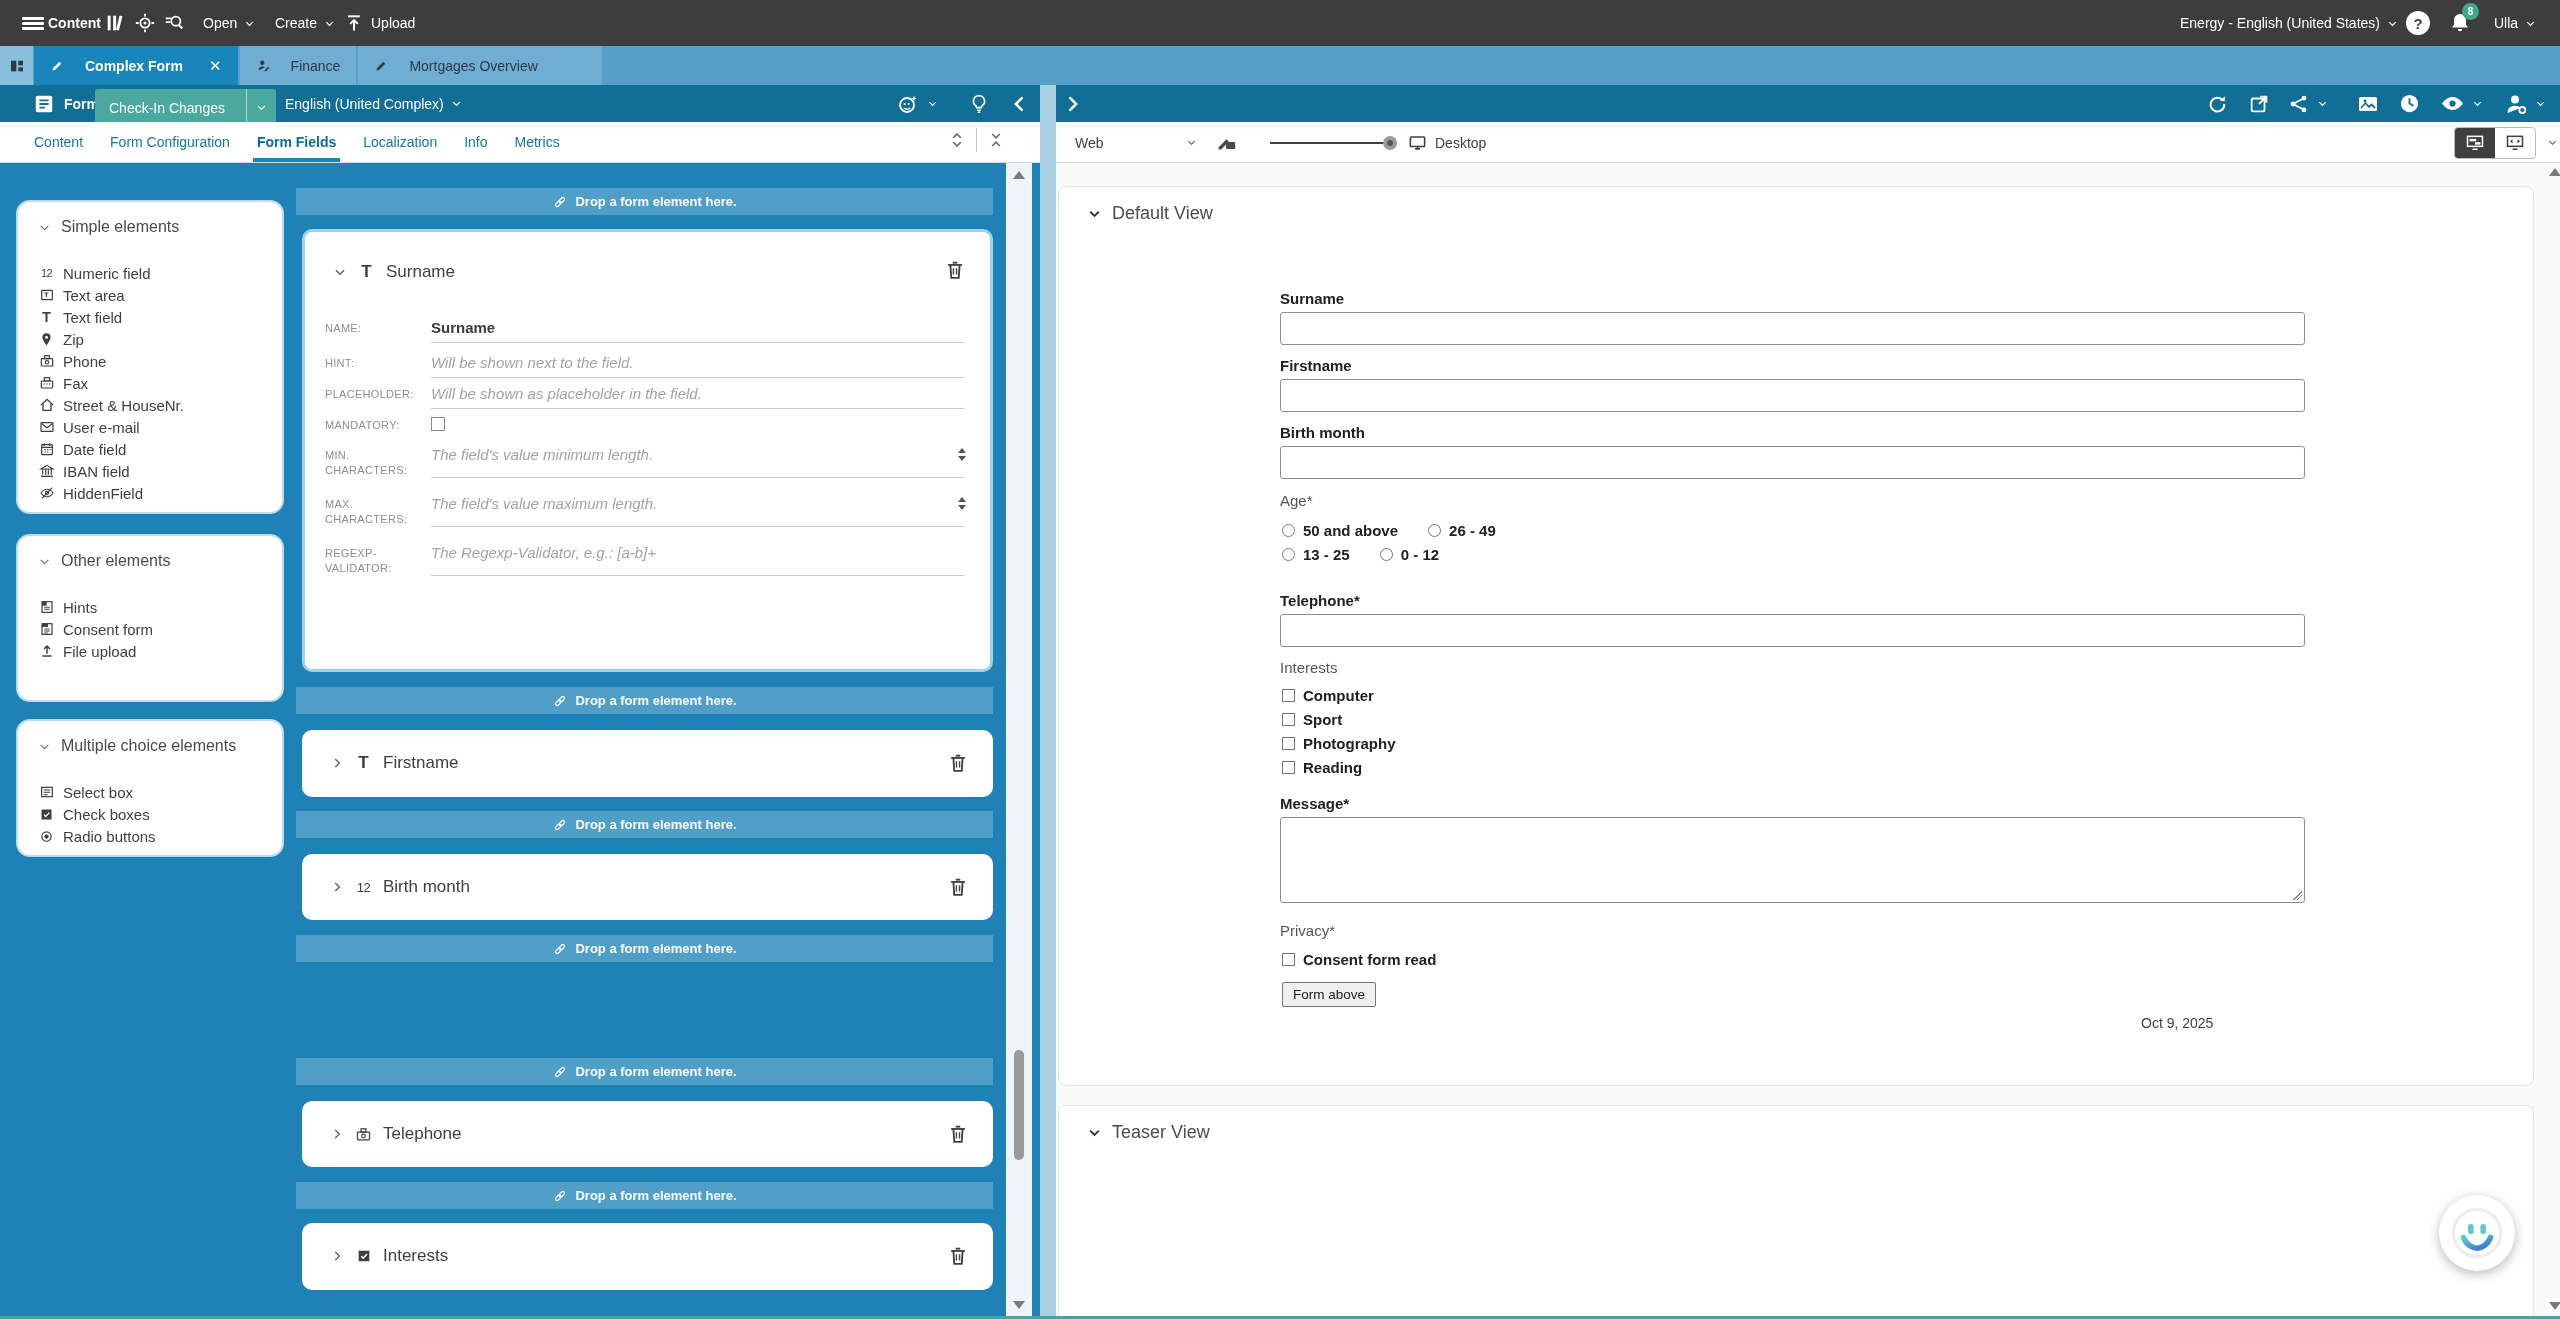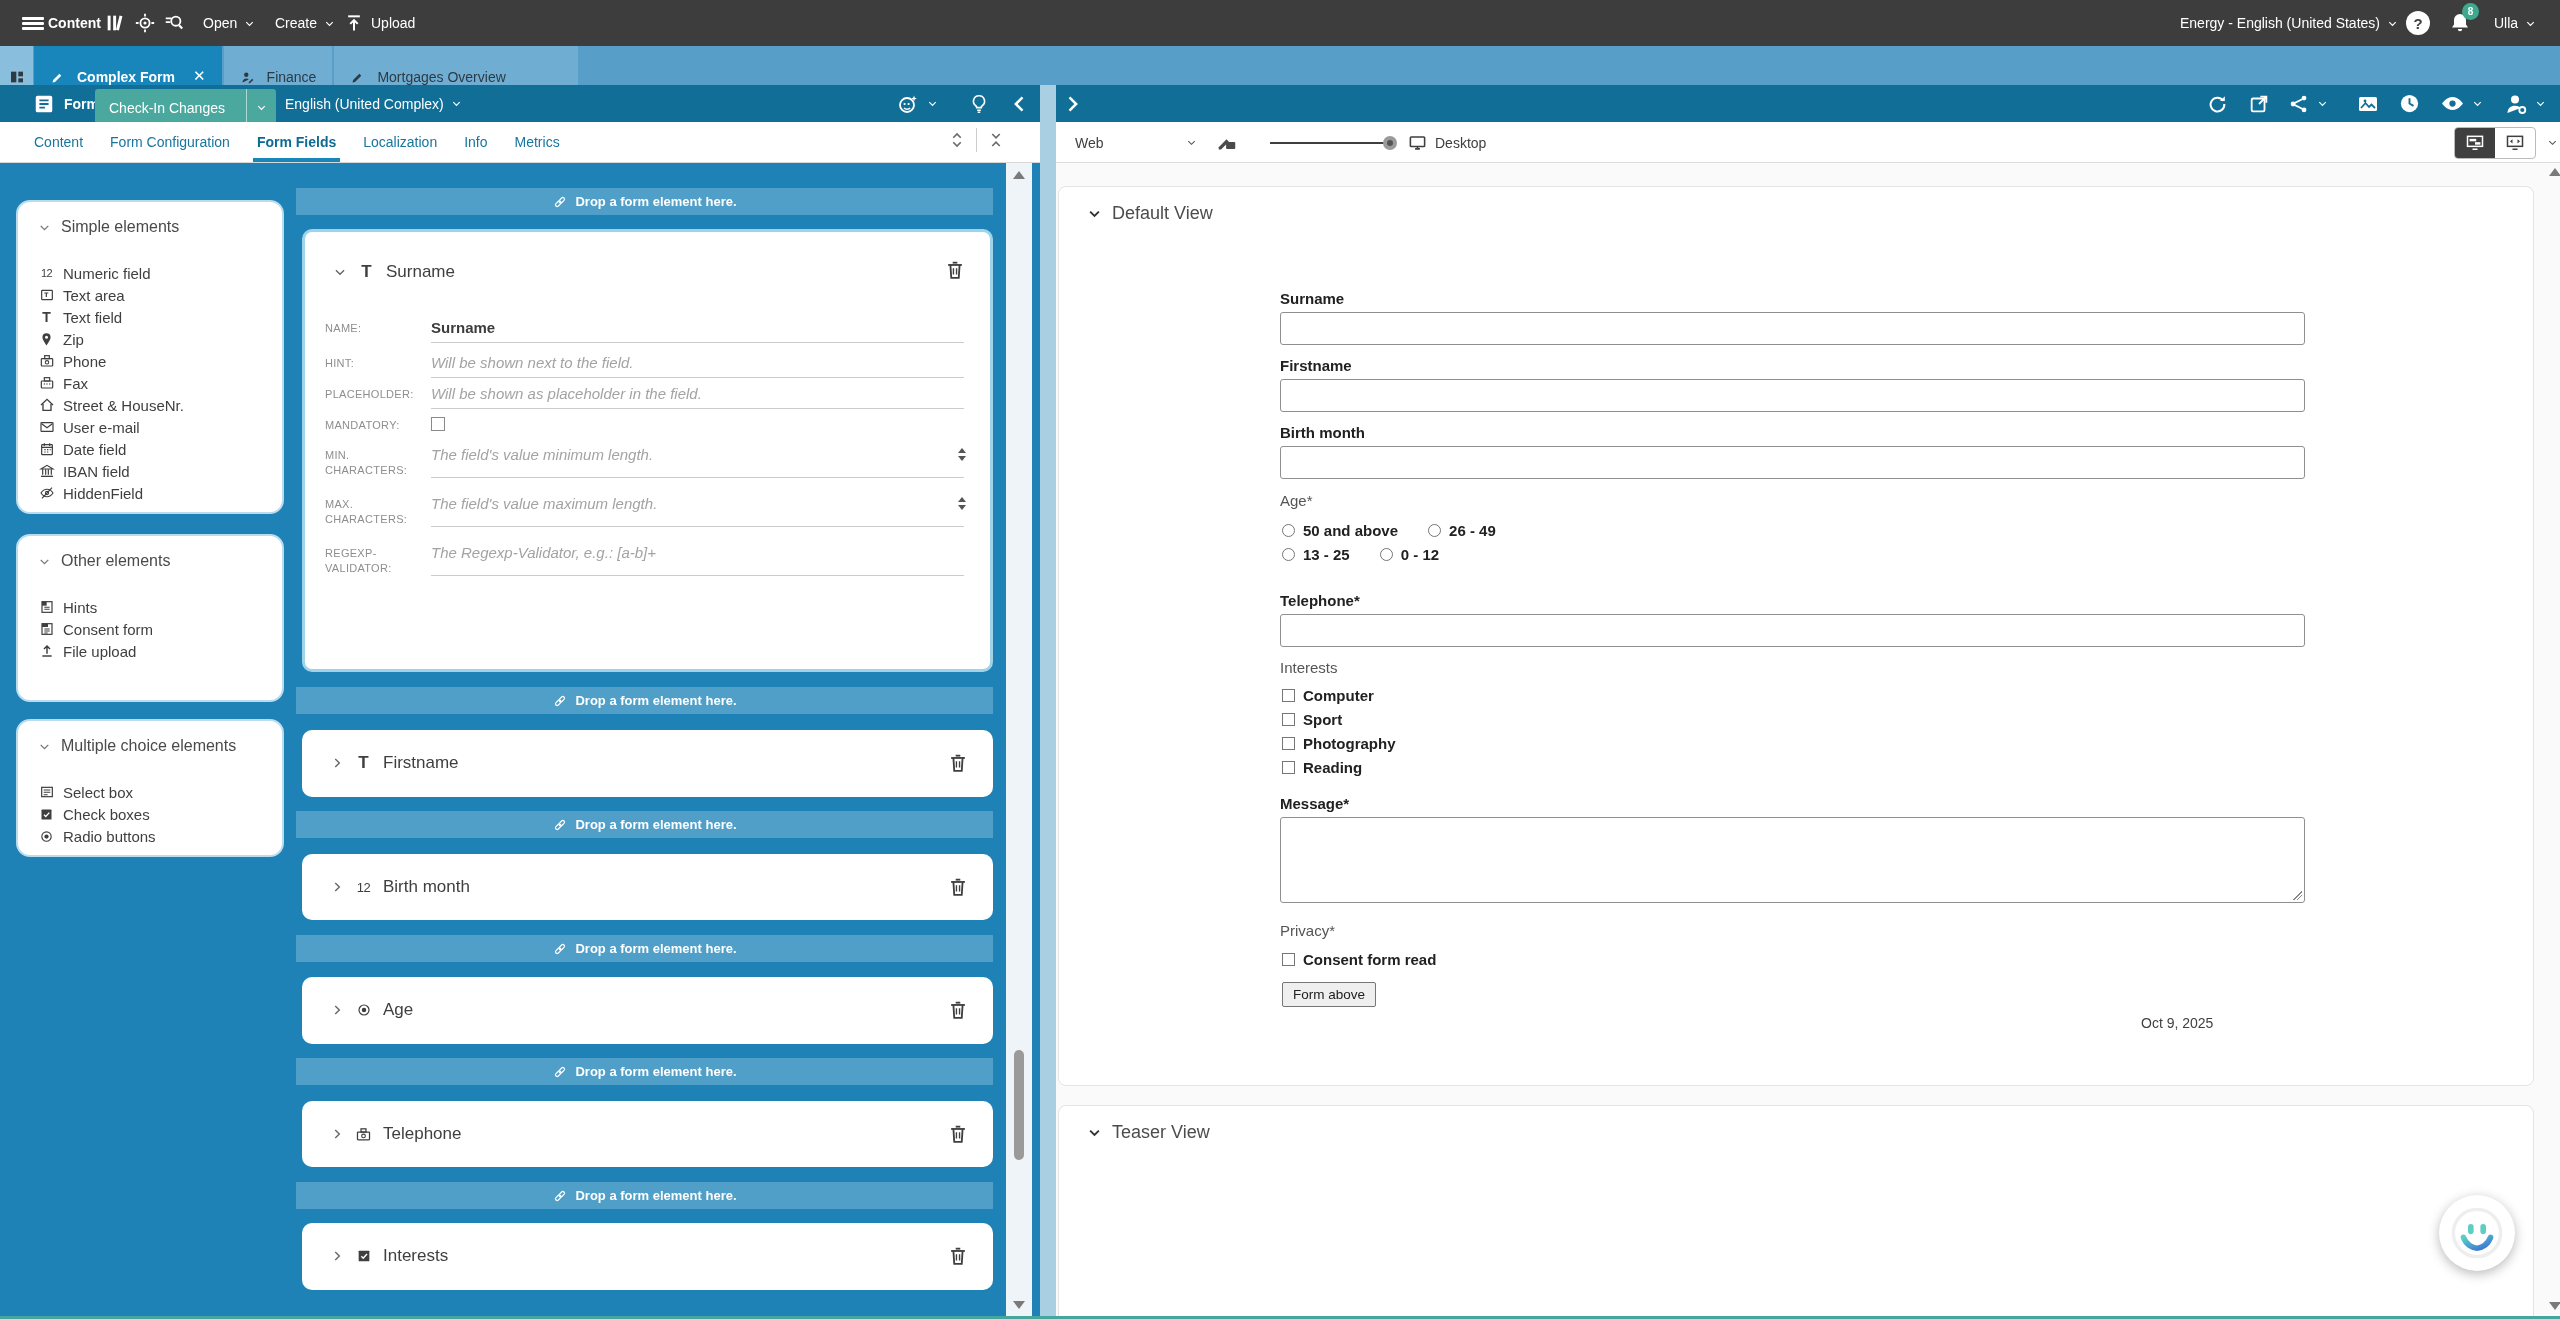--- a/index.html
+++ b/index.html
@@ -11,21 +11,21 @@
   
   #topbar { left:0; top:0; width:2560px; height:46px; background:#3d3d3d; color:#fff; }
   #topbar .item { position:absolute; top:0; height:46px; display:flex; align-items:center; gap:7px; font-size:14px; color:#fff; }
   .hamburger span { display:block; width:22px; height:3px; background:#fff; margin:2px 0; border-radius:1px; }
   .chev { width:11px; height:11px; }
   .help-circle { width:24px; height:24px; border-radius:50%; background:#fff; color:#3d3d3d; font-weight:bold; font-size:15px; display:flex; align-items:center; justify-content:center; }
   .badge { position:absolute; top:3px; left:14px; min-width:17px; height:17px; border-radius:9px; background:#3fa98f; color:#fff; font-size:10px; font-weight:bold; display:flex; align-items:center; justify-content:center; padding:0 3px; }
 
   
   #tabbar { left:0; top:46px; width:2560px; height:39px; background:#579ec9; display:flex; }
-  .tab { height:39px; display:flex; align-items:flex-end; gap:12px; font-size:14px; padding:0 16px; background:#6fadd3; color:#2d3a42; margin-right:2px; }
+  .tab { height:39px; display:flex; align-items:center; gap:20px; font-size:14px; padding:0 16px; background:#6fadd3; color:#2d3a42; margin-right:2px; }
   .tab.mini { width:33px; padding:0; justify-content:center; background:#8abedd; margin-right:1px; }
   .tab.active { background:#1886ba; color:#fff; font-weight:bold; }
   .tab .ticon { width:15px; height:15px; }
   .tab .x { font-size:15px; font-weight:normal; margin-left:6px; }
 
   
   #bluebar { left:0; top:85px; width:2560px; height:37px; background:#116e96; color:#fff; }
   #bluebar .item { position:absolute; top:0; height:37px; display:flex; align-items:center; gap:7px; font-size:14px; }
   .checkin { background:#4aa89f; border-radius:3px; height:28px; top:4px!important; display:flex; align-items:center; font-size:14px; color:#fff; }
   .checkin .main { padding:0 14px; }
@@ -658,40 +658,20 @@
   <div class="dropzone" style="top:772px">
     <svg width="16" height="16" viewBox="0 0 24 24">
         <g transform="rotate(-45 12 12)">
           <rect x="3.5" y="9.5" width="9.5" height="5" rx="2.5" fill="none" stroke="#fff" stroke-width="1.8"></rect>
           <rect x="11" y="9.5" width="9.5" height="5" rx="2.5" fill="none" stroke="#fff" stroke-width="1.8"></rect>
         </g>
       </svg>
     <span>Drop a form element here.</span>
   </div>
 
-  <div class="fieldcard" style="top:814px;height:67px">
-    <div class="cardhead" style="top:23px">
-      <svg class="chv" width="14" height="14" viewBox="0 0 24 24">
-          <path d="M9 5l7 7-7 7" fill="none" stroke="#666" stroke-width="2.4"></path>
-        </svg>
-      <span class="ficon">
-          <svg width="16" height="16" viewBox="0 0 24 24">
-            <circle cx="12" cy="12" r="7.5" fill="none" stroke="#3f3f3f" stroke-width="1.8"></circle>
-            <circle cx="12" cy="12" r="3.4" fill="#3f3f3f"></circle>
-          </svg>
-        </span>
-      <span>Age</span>
-    </div>
-    <svg class="trash" style="top:21px" viewBox="0 0 24 24">
-        <path d="M4.5 6.5h15" stroke="currentColor" stroke-width="2"></path>
-        <path d="M9.5 4h5" stroke="currentColor" stroke-width="2"></path>
-        <path d="M7 6.5l.9 14h8.2l.9-14" fill="none" stroke="currentColor" stroke-width="2"></path>
-        <path d="M10.3 10v7M13.7 10v7" stroke="currentColor" stroke-width="1.5"></path>
-      </svg>
-  </div>
 
   <div class="dropzone" style="top:895px">
     <svg width="16" height="16" viewBox="0 0 24 24">
         <g transform="rotate(-45 12 12)">
           <rect x="3.5" y="9.5" width="9.5" height="5" rx="2.5" fill="none" stroke="#fff" stroke-width="1.8"></rect>
           <rect x="11" y="9.5" width="9.5" height="5" rx="2.5" fill="none" stroke="#fff" stroke-width="1.8"></rect>
         </g>
       </svg>
     <span>Drop a form element here.</span>
   </div>

